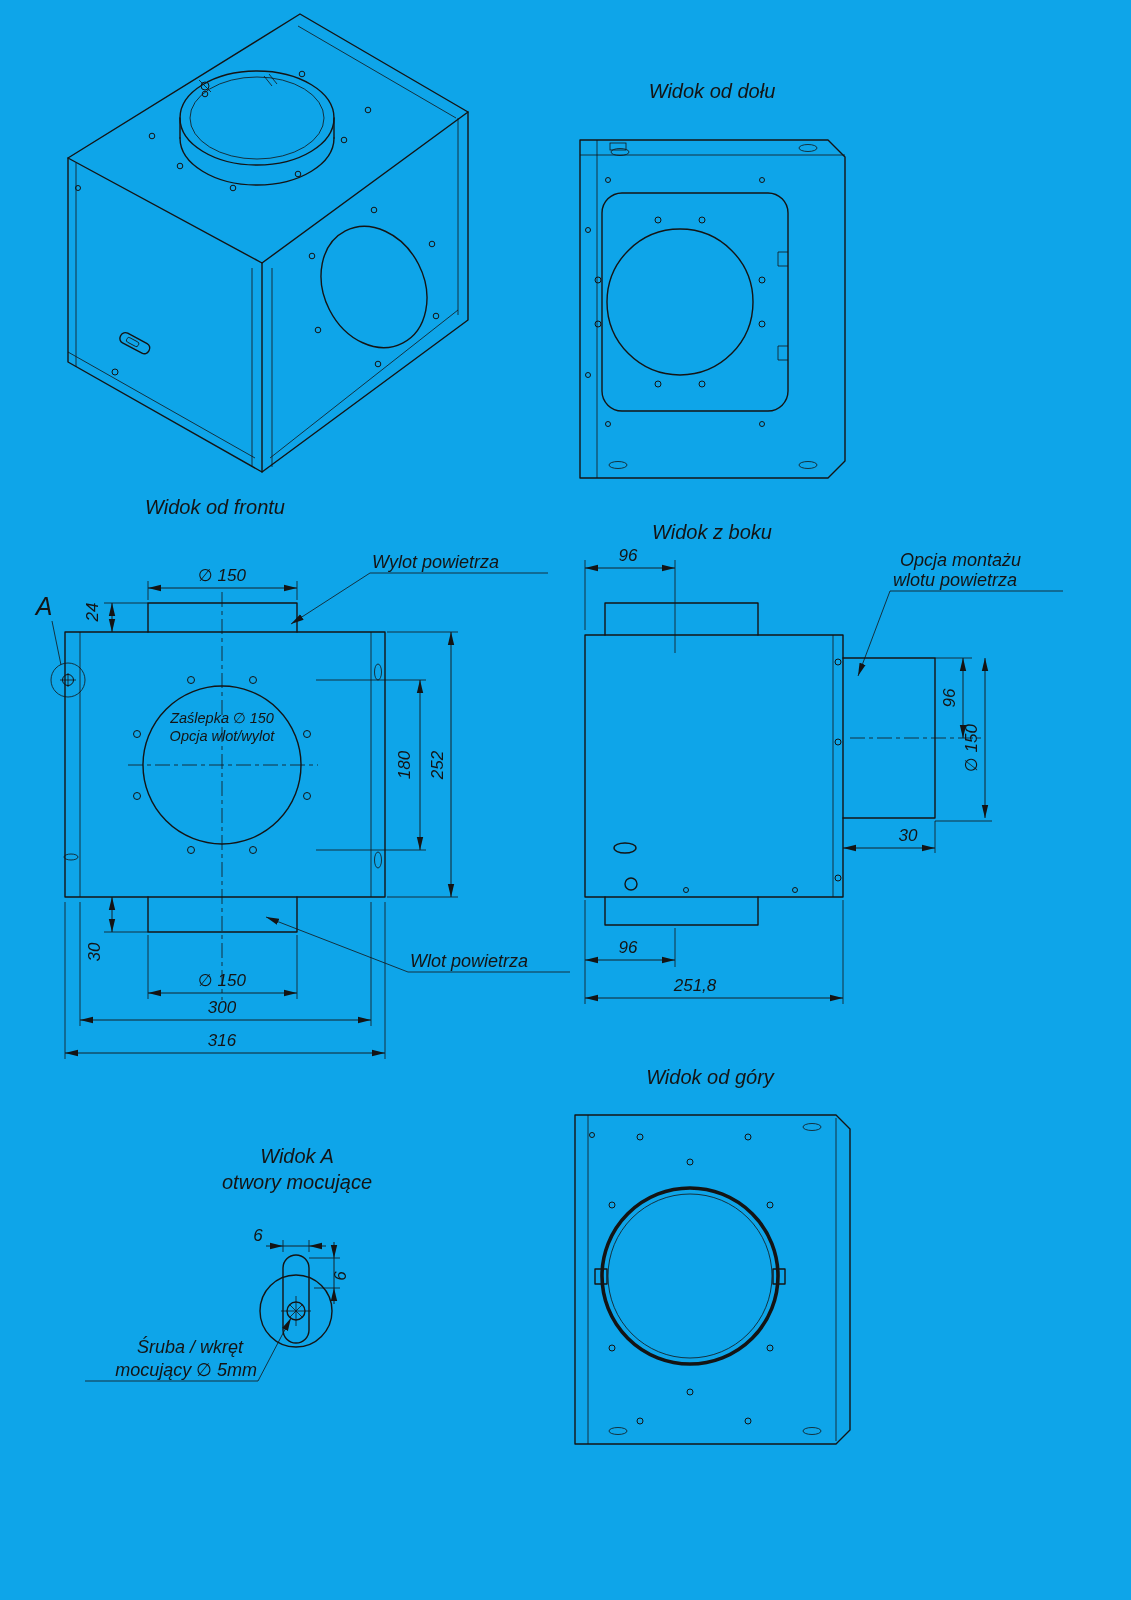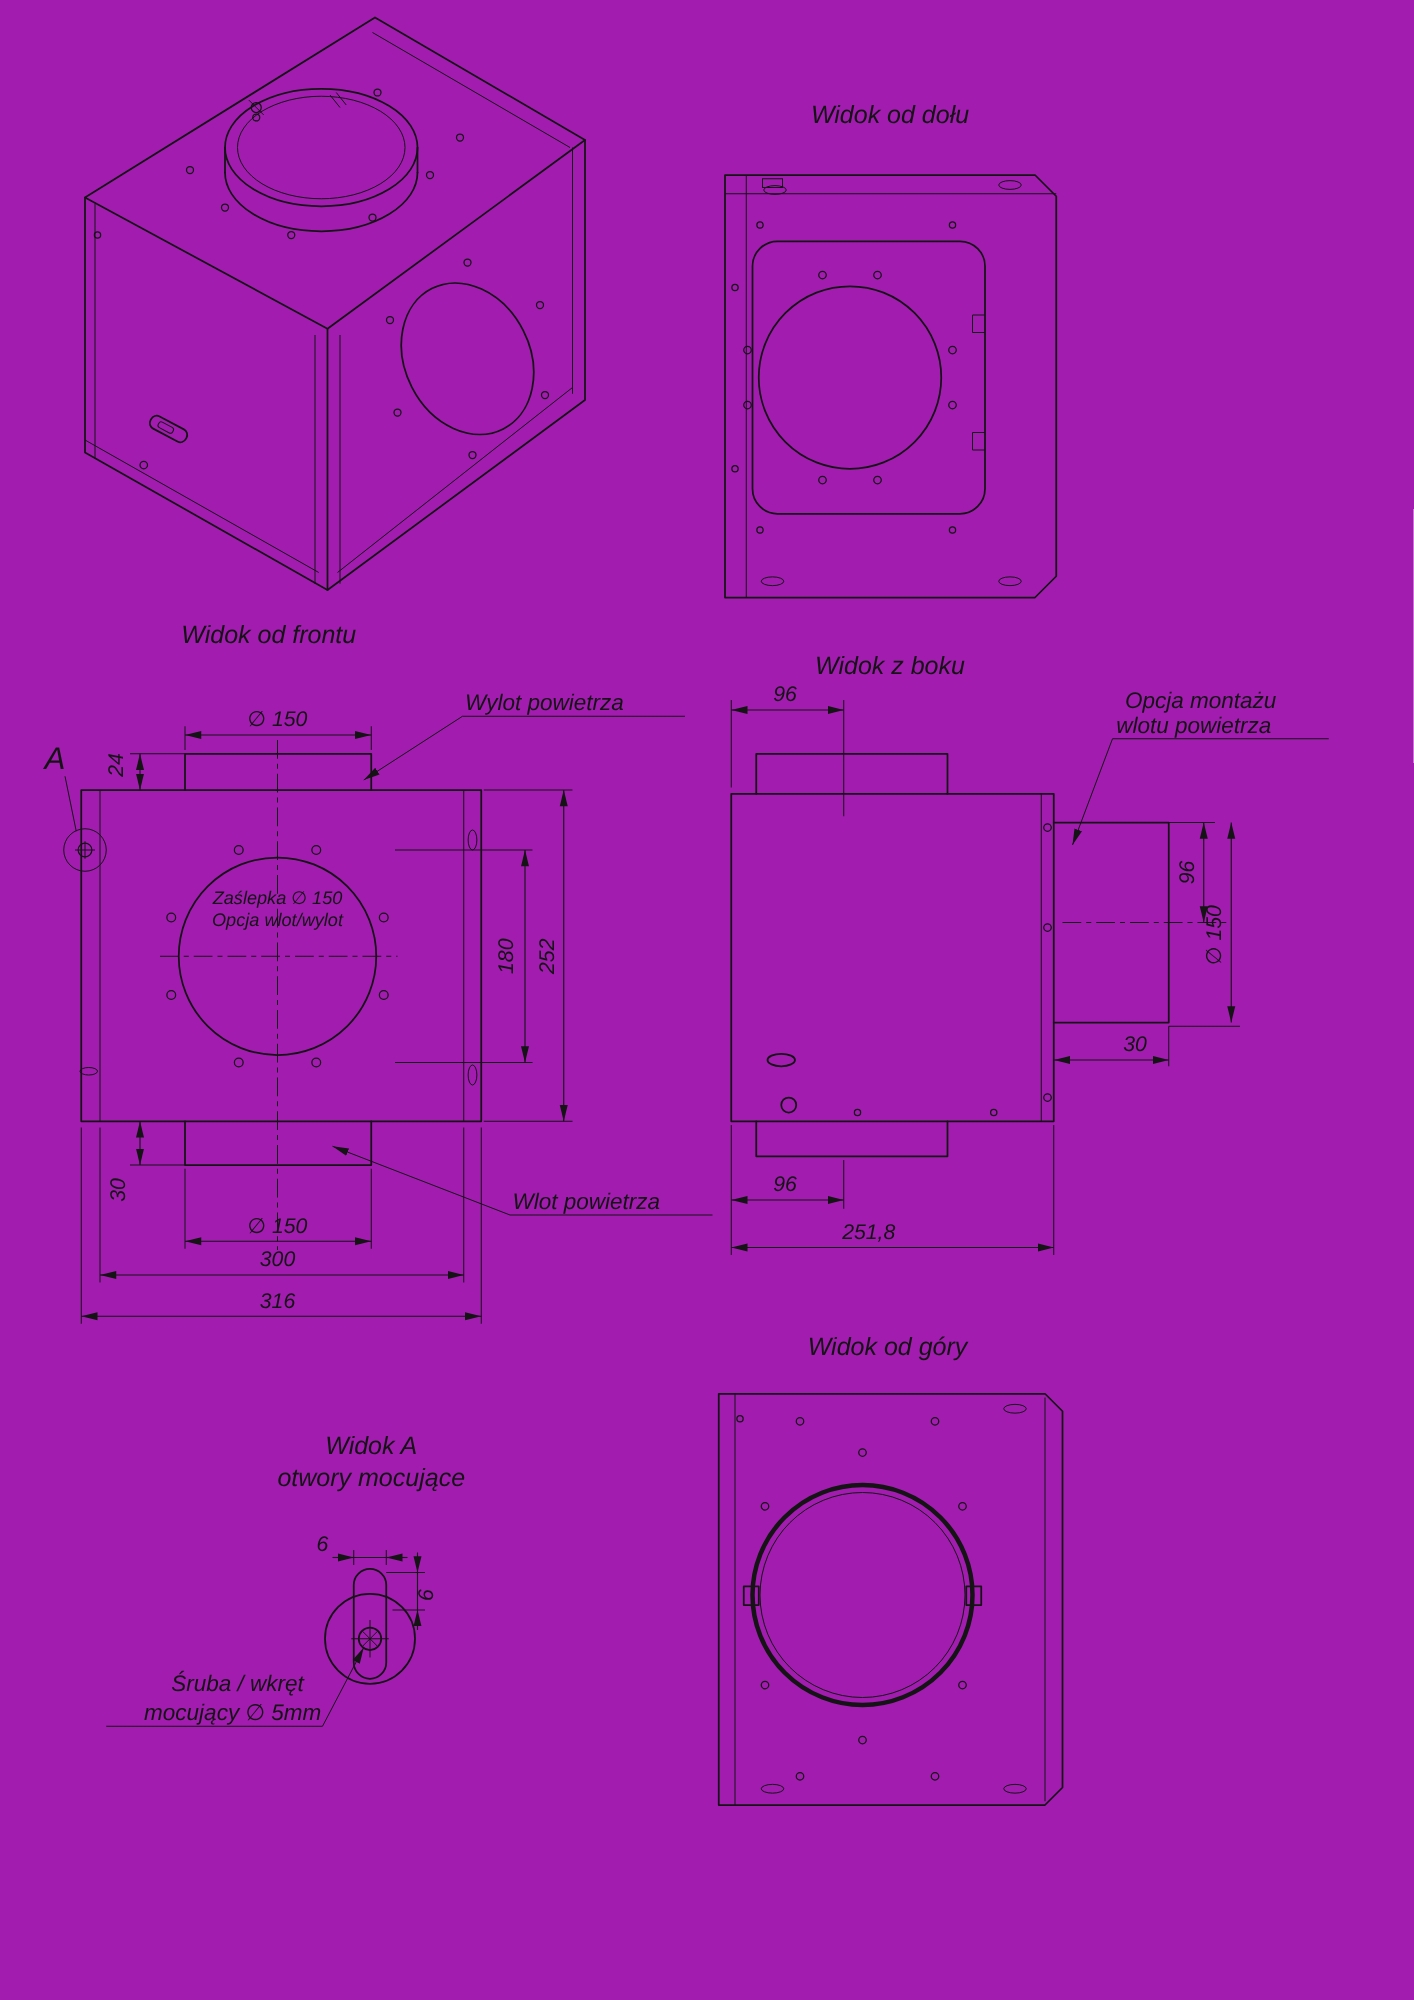--- a/index.html
+++ b/index.html
@@ -1,16 +1,16 @@
 <!DOCTYPE html>
 <html><head>
 <meta charset="utf-8">
 <style>
   html,body{margin:0;padding:0;background:#ffffff}
-  .stage{width:1131px;height:1600px;background:#a21caf;position:relative;overflow:hidden;
+  .stage{width:1131px;height:1600px;background:#0ea5e9;position:relative;overflow:hidden;
          font-family:"Liberation Sans","DejaVu Sans",sans-serif}
   svg text{font-family:"Liberation Sans","DejaVu Sans",sans-serif;font-style:italic;fill:#141414}
   .ln{stroke:#141414;stroke-width:1.4;fill:none;stroke-linecap:round;stroke-linejoin:round}
   .tn{stroke:#141414;stroke-width:.8;fill:none}
   .dim{stroke:#141414;stroke-width:.9;fill:none}
   .cl{stroke:#141414;stroke-width:.8;fill:none;stroke-dasharray:15 4 4 4}
   .thick{stroke:#141414;stroke-width:3.6;fill:none}
   .hole{stroke:#141414;stroke-width:1;fill:none}
   .t-title{font-size:20px}
   .t-lbl{font-size:18px}

